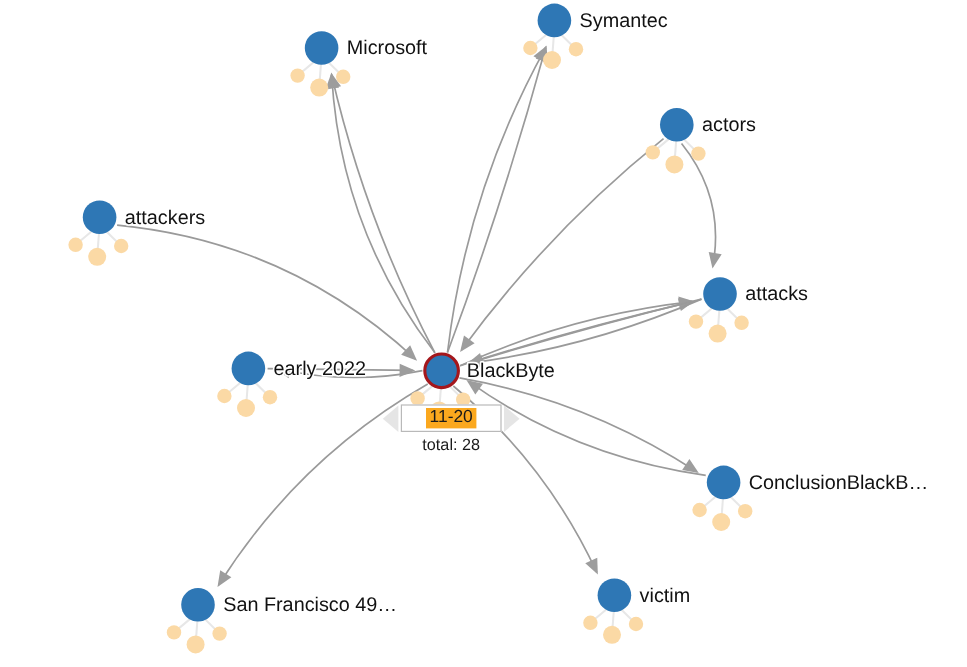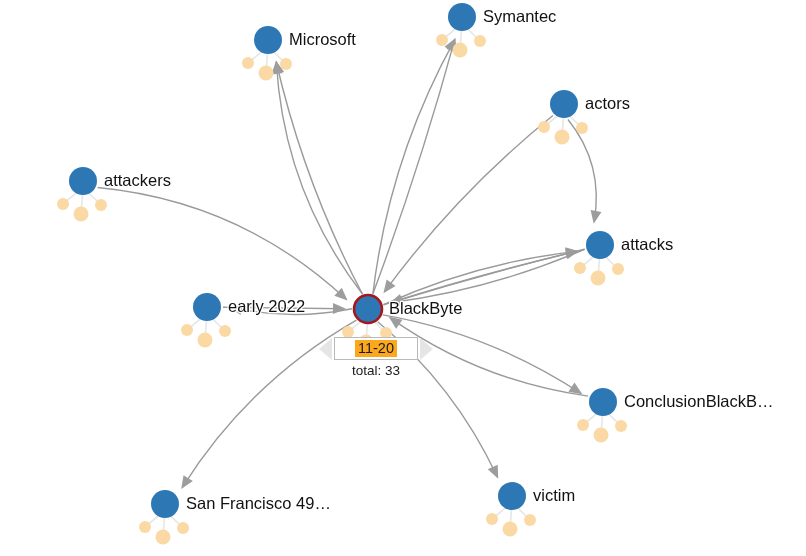--- a/index.html
+++ b/index.html
@@ -249,16 +249,16 @@
   </svg>
 
   <div id="pagination">
     <div class="pager-row">
       <div class="pager-arrow prev"></div>
       <div class="pager-box">
         <span class="pager-range">11-20</span>
       </div>
       <div class="pager-arrow next"></div>
     </div>
-    <div class="pager-total">total: 33</div>
+    <div class="pager-total">total: 28</div>
   </div>
 
 </div>
 
 </body></html>

